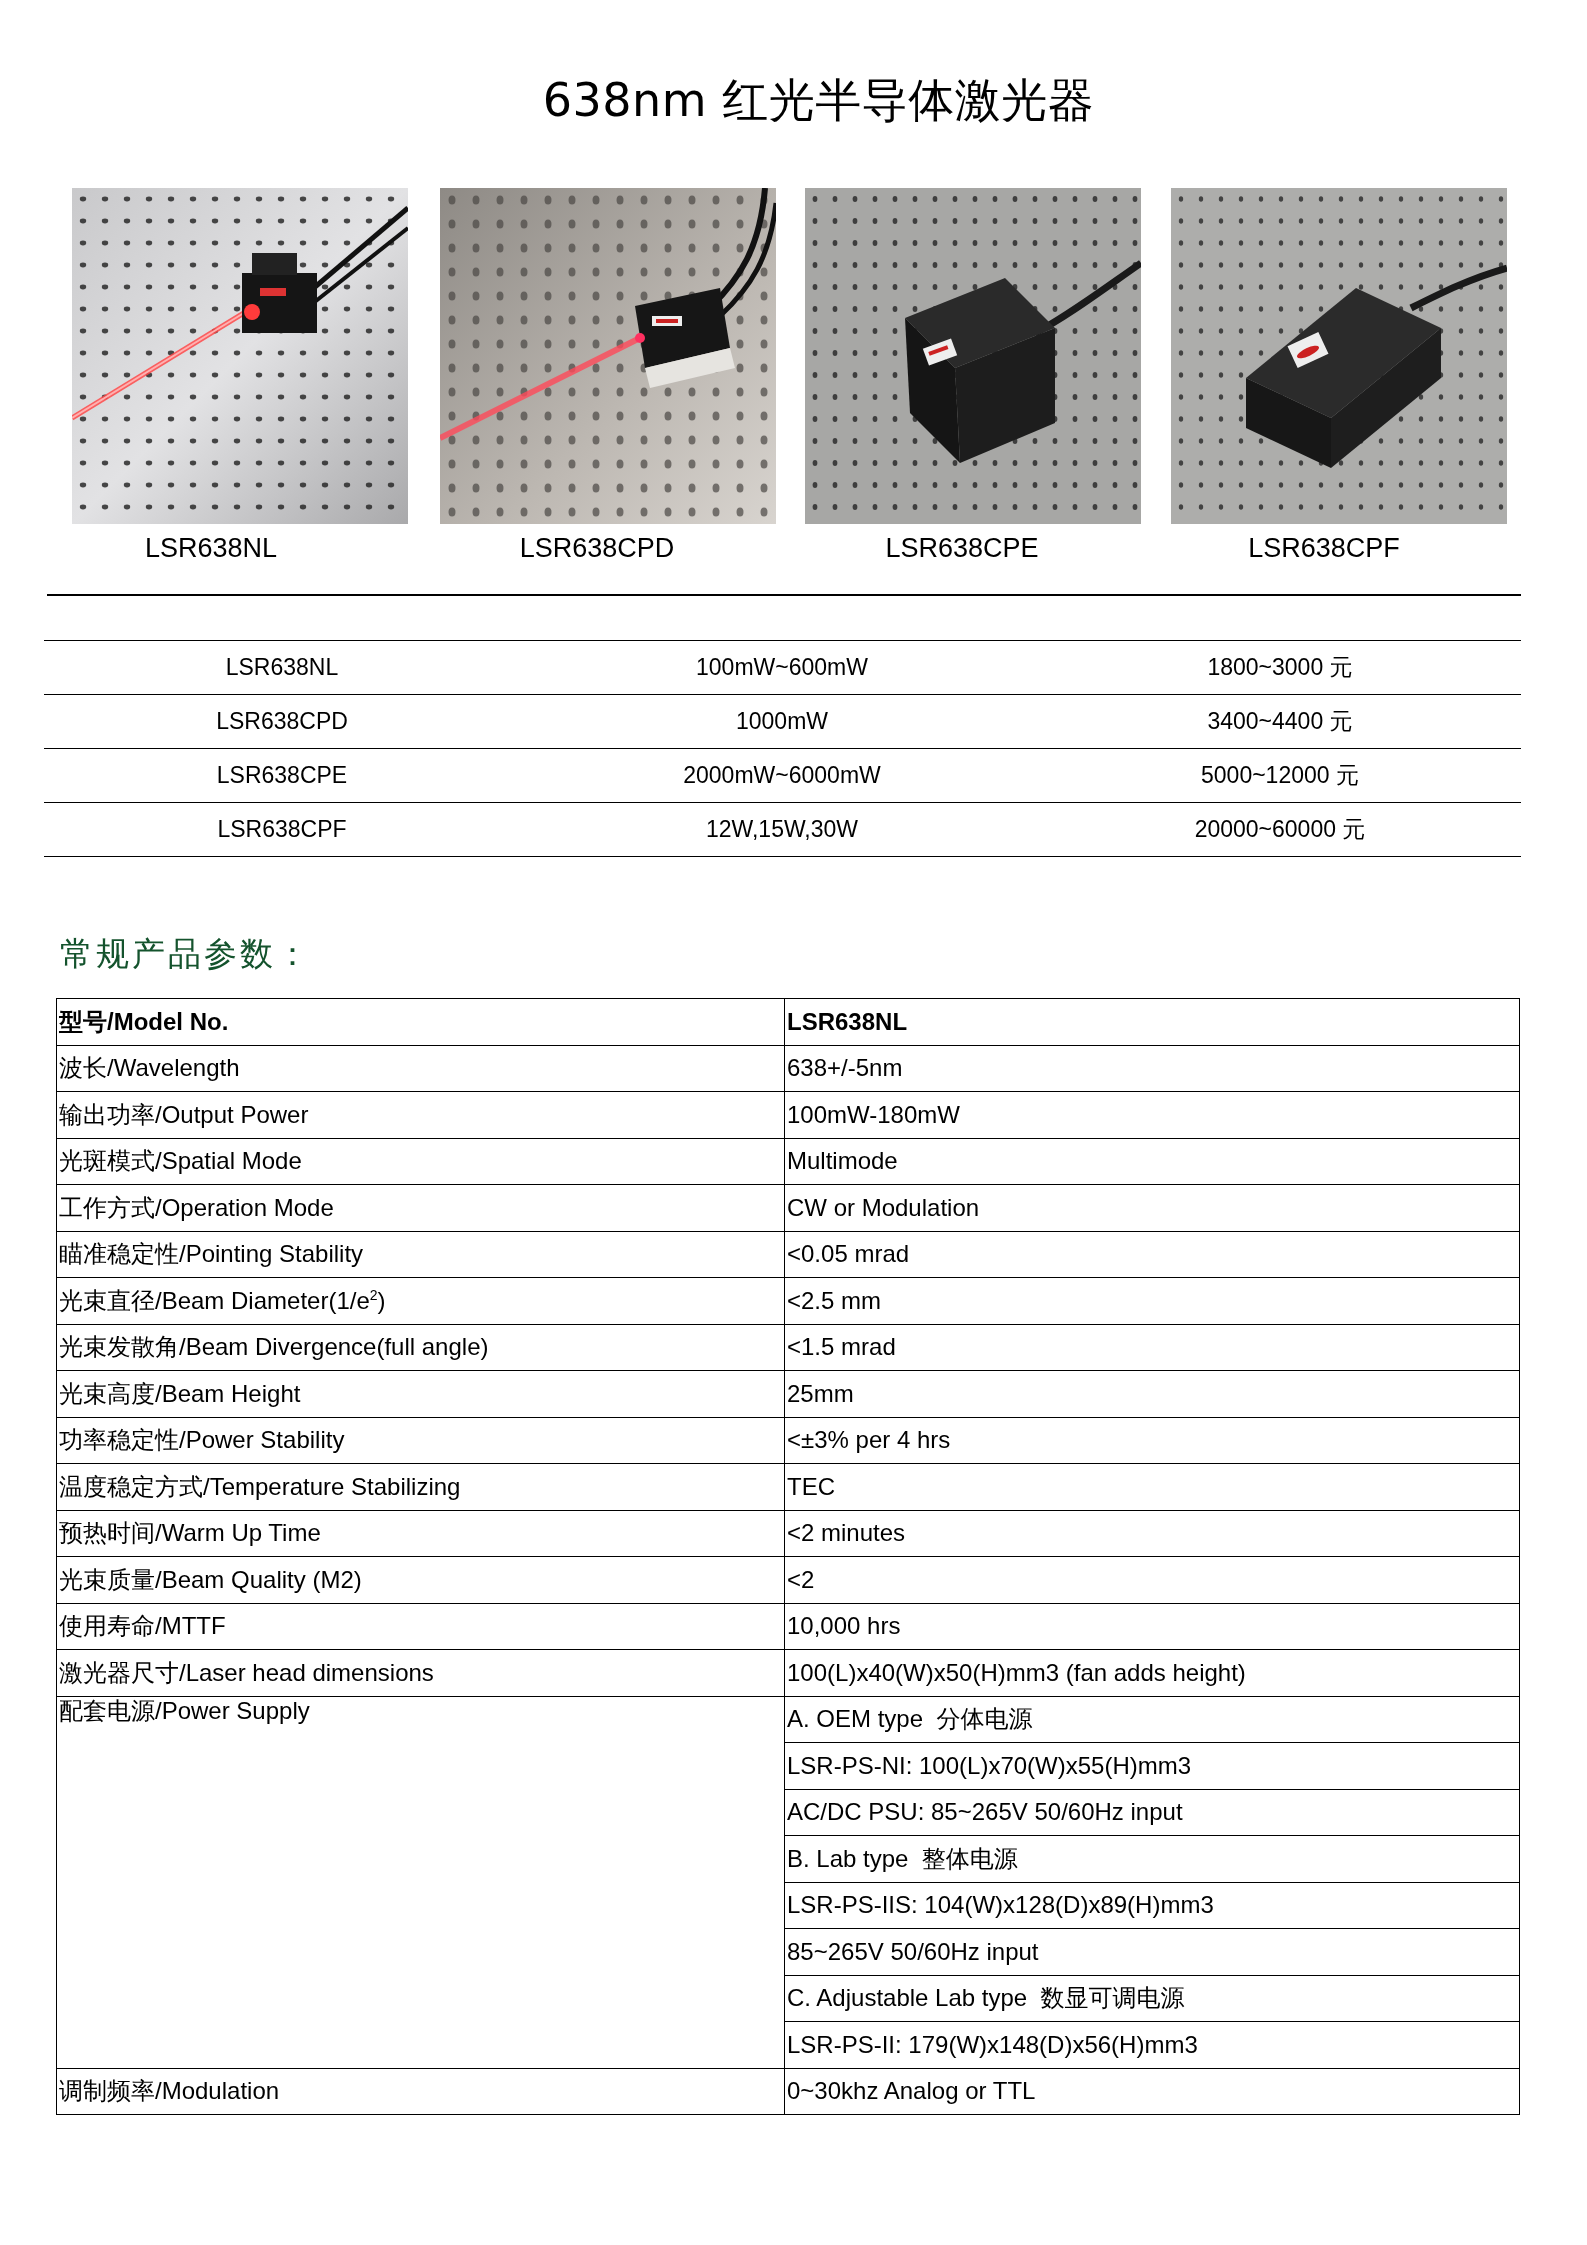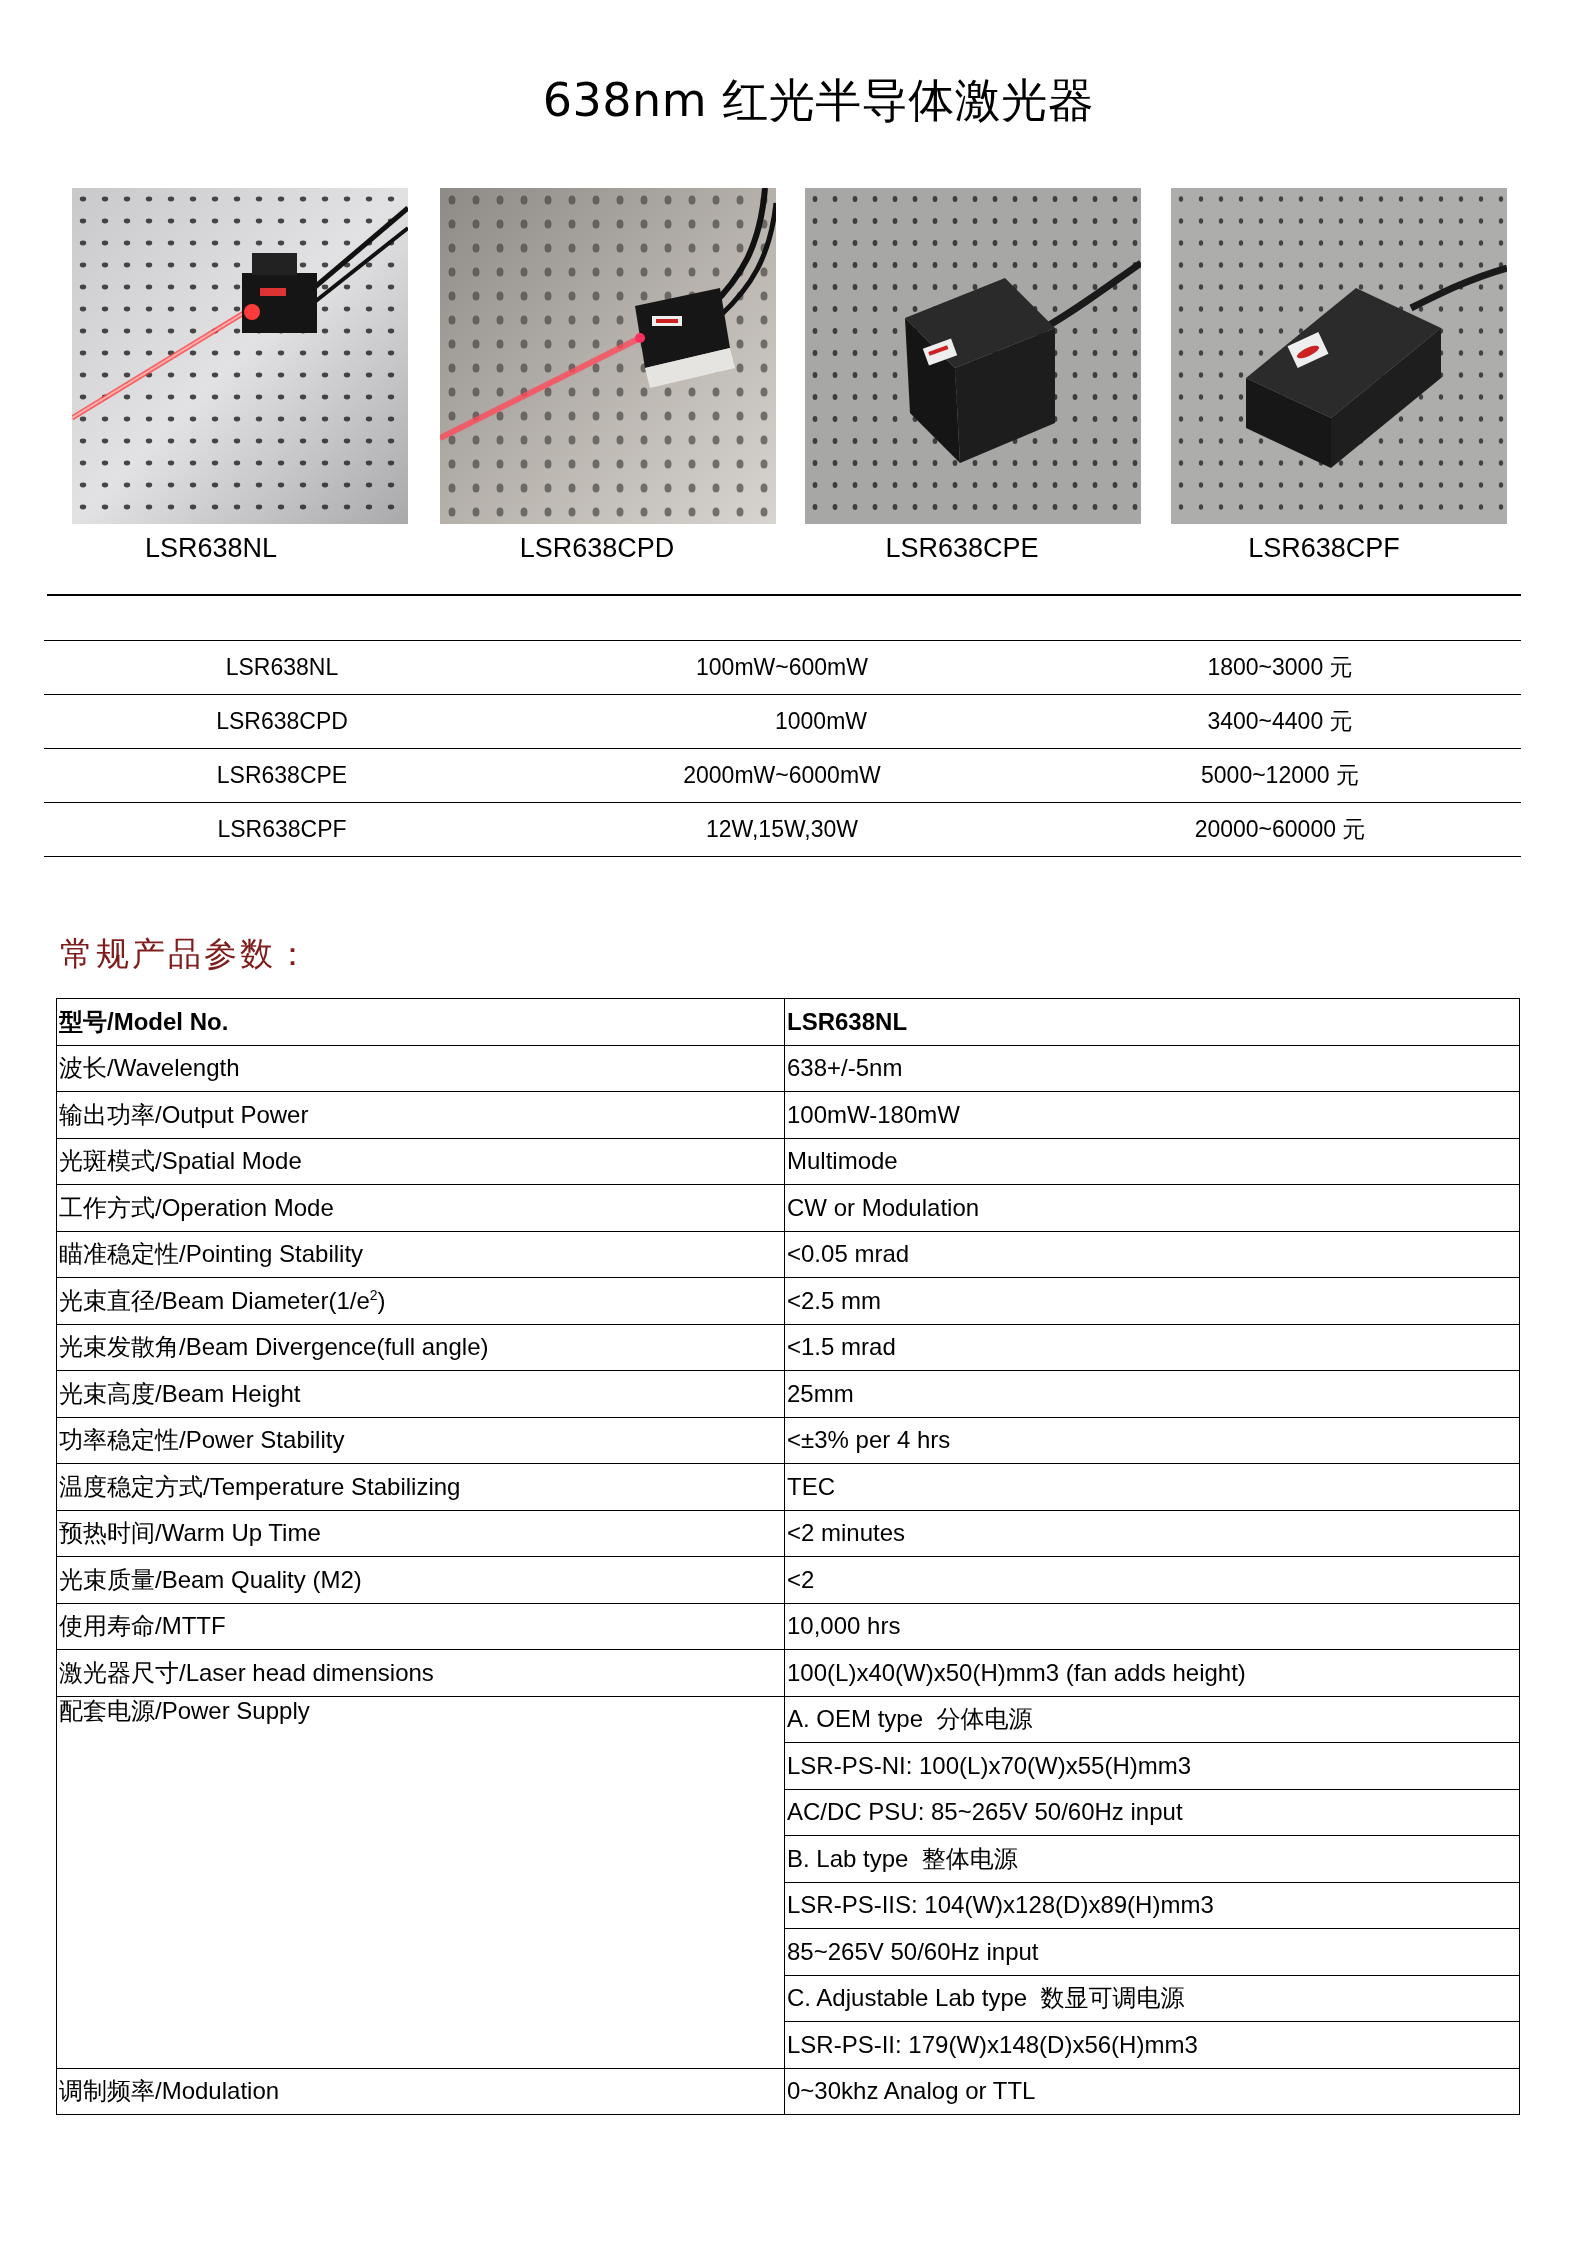--- a/index.html
+++ b/index.html
@@ -19,21 +19,21 @@
 
   .price-table { left:44px; top:640px; width:1477px; }
   .price-head { position:relative; height:57px; }
   .price-head span { position:absolute; top:10px; font-size:25px; line-height:36px;
                      letter-spacing:14px; font-family:"DejaVu Serif",serif; transform:translateX(-50%); white-space:nowrap; }
   .price-row { position:relative; height:53px; border-top:1.5px solid #000; }
   .price-row:last-child { border-bottom:1.5px solid #000; }
   .price-row span { position:absolute; top:9px; font-size:23px; line-height:34px;
                     transform:translateX(-50%); white-space:nowrap; }
 
-  .section-heading { left:60px; top:934px; font-size:33px; line-height:40px; color:#7f1d1d;
+  .section-heading { left:60px; top:934px; font-size:33px; line-height:40px; color:#14532d;
                      font-family:"DejaVu Serif",serif; letter-spacing:3px; }
 
   .spec { left:56px; top:998px; width:1464px; border-collapse:collapse; table-layout:fixed; }
   .spec td { border:1.5px solid #000; height:45.5px; padding:0 0 0 2px; font-size:24px;
              line-height:28px; vertical-align:middle; white-space:nowrap; overflow:hidden;
              font-family:"Liberation Sans",sans-serif; }
   .spec td.k { width:725px;margin-top:26px; }
   .spec td.merged { vertical-align:top; }
   .spec td.bold { font-weight:bold; }
   .spec sup { font-size:14px; line-height:0; }
@@ -135,21 +135,21 @@
 <div class="abs hr"></div>
 
 <div class="abs price-table">
   <div class="price-row">
     <span style="left:238px">LSR638NL</span>
     <span style="left:738px">100mW~600mW</span>
     <span style="left:1236px">1800~3000 元</span>
   </div>
   <div class="price-row">
     <span style="left:238px">LSR638CPD</span>
-    <span style="left:777px">1000mW</span>
+    <span style="left:738px">1000mW</span>
     <span style="left:1236px">3400~4400 元</span>
   </div>
   <div class="price-row">
     <span style="left:238px">LSR638CPE</span>
     <span style="left:738px">2000mW~6000mW</span>
     <span style="left:1236px">5000~12000 元</span>
   </div>
   <div class="price-row">
     <span style="left:238px">LSR638CPF</span>
     <span style="left:738px">12W,15W,30W</span>

